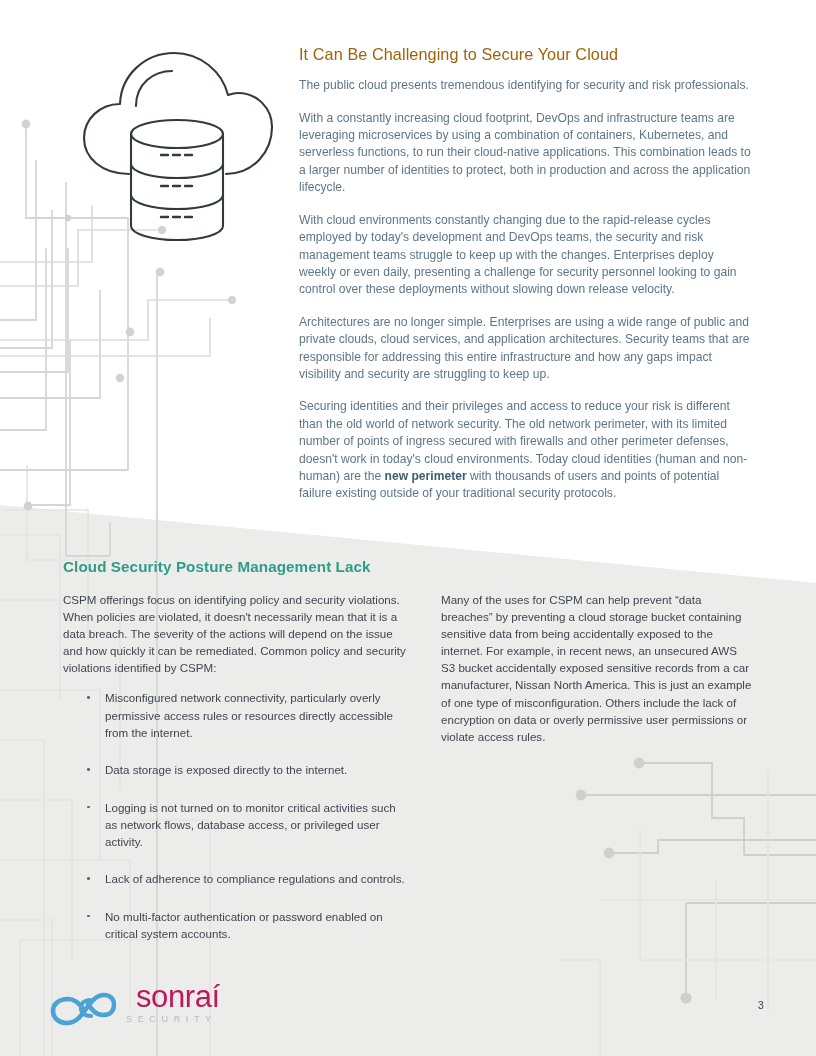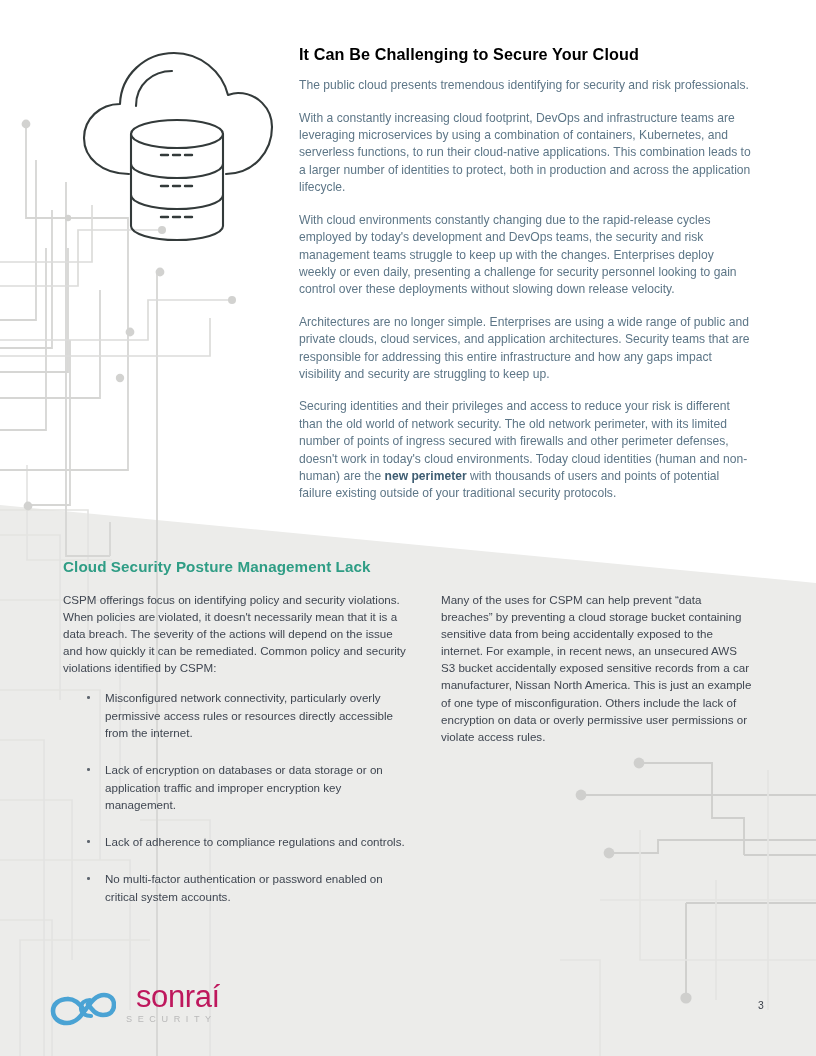--- a/index.html
+++ b/index.html
@@ -43,23 +43,23 @@
   .top-col {
     position: absolute;
     left: 299px;
     top: 44px;
     width: 452px;
   }
   h1.doc-heading {
     margin: 0 0 13px 0;
     font-size: 16.2px;
     line-height: 1.25;
-    font-weight: 700;
+    font-weight: 400;
     letter-spacing: 0.1px;
-    color: #000000;
+    color: #a16207;
   }
   .top-col p {
     margin: 0 0 15px 0;
     font-size: 12.1px;
     line-height: 1.44;
     color: #5d7687;
     letter-spacing: 0.01px;
   }
   .top-col p:last-child { margin-bottom: 0; }
   .top-col b { font-weight: 700; color: #3e5d72; }
@@ -281,21 +281,25 @@
 
   <div class="lower-left">
     <p>CSPM offerings focus on identifying policy and security violations. When policies are violated, it doesn't necessarily mean that it is a data breach. The severity of the actions will depend on the issue and how quickly it can be remediated. Common policy and security violations identified by CSPM:</p>
     <ul class="violations">
       <li>
         <span class="bullet-dot"></span>
         <span>Misconfigured network connectivity, particularly overly permissive access rules or resources directly accessible from the internet.</span>
       </li>
       <li>
         <span class="bullet-dot"></span>
-        <span>Lack of encryption on databases or data storage or on application traffic and improper encryption key management.</span>
+        <span>Data storage is exposed directly to the internet.</span>
+      </li>
+      <li>
+        <span class="bullet-dot"></span>
+        <span>Logging is not turned on to monitor critical activities such as network flows, database access, or privileged user activity.</span>
       </li>
       <li>
         <span class="bullet-dot"></span>
         <span>Lack of adherence to compliance regulations and controls.</span>
       </li>
       <li>
         <span class="bullet-dot"></span>
         <span>No multi-factor authentication or password enabled on critical system accounts.</span>
       </li>
     </ul>

